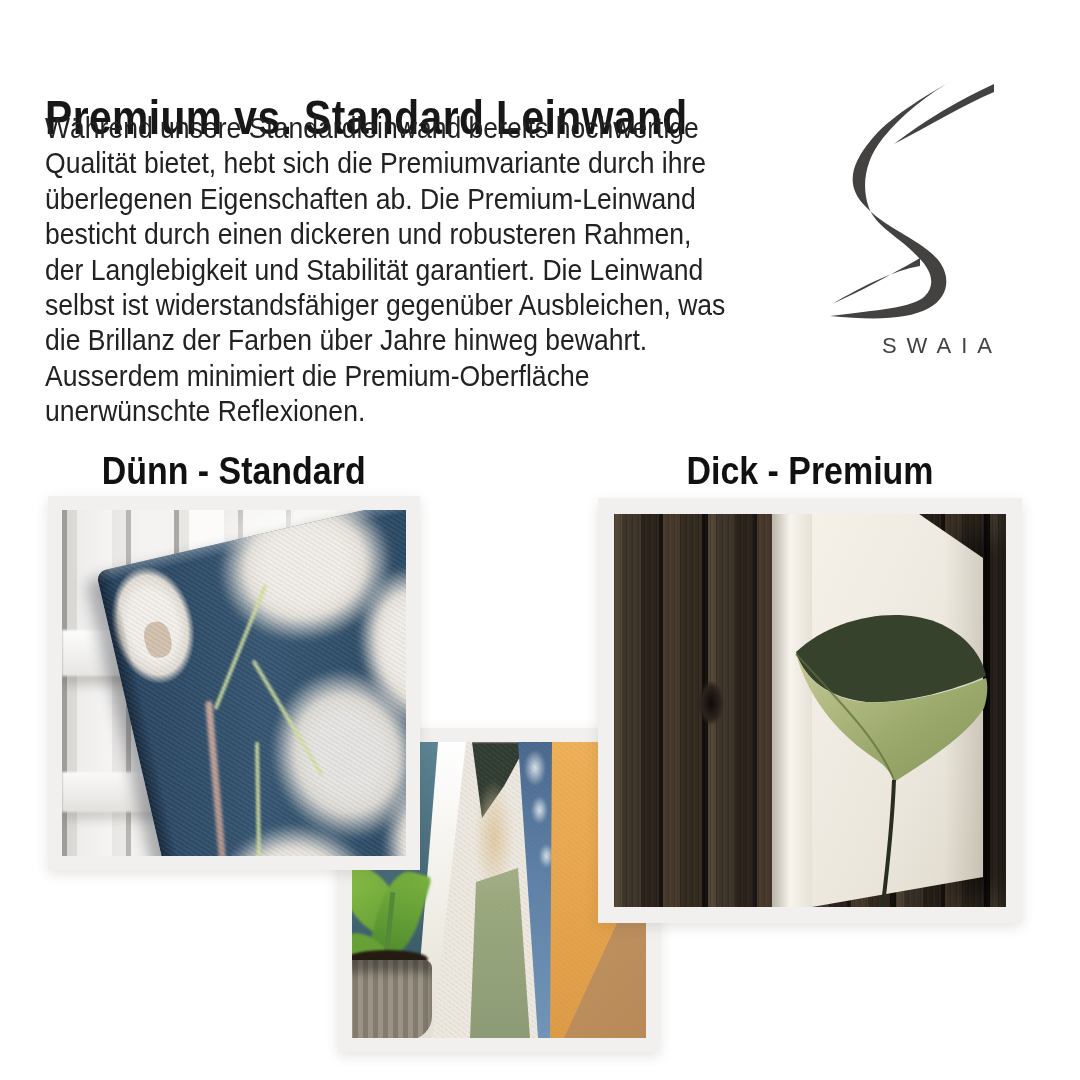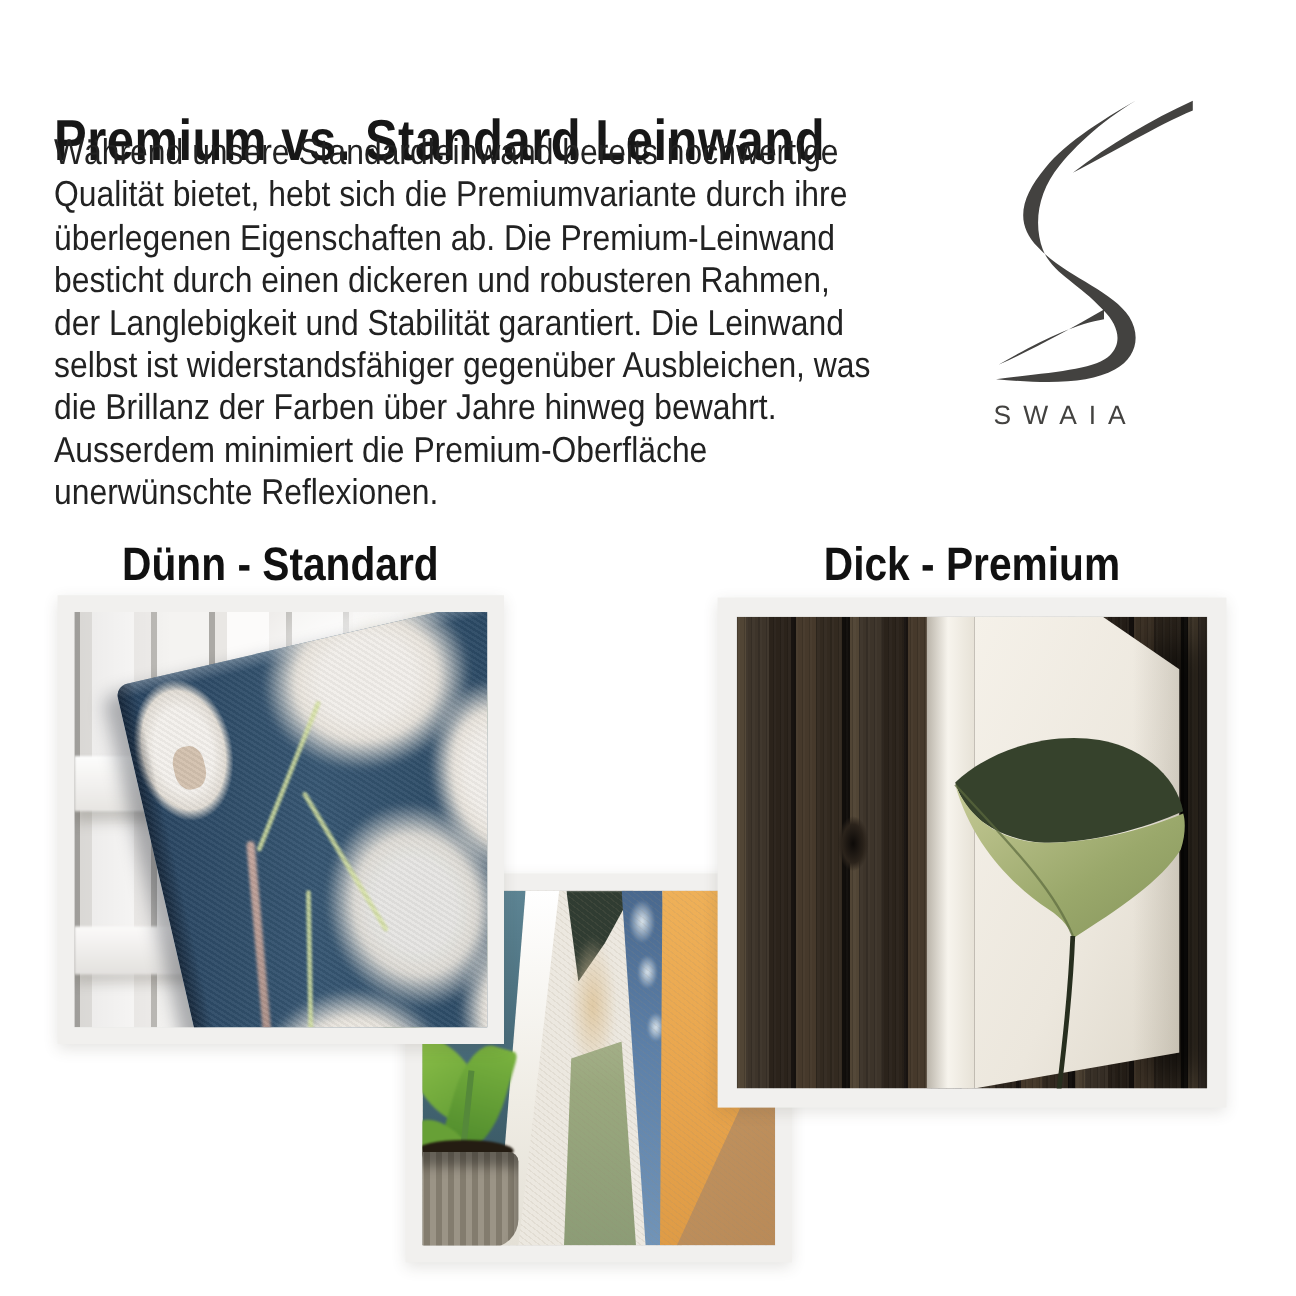--- a/index.html
+++ b/index.html
@@ -13,21 +13,21 @@
     position:absolute; left:45px; top:62px; font-size:48px; line-height:48px;
     font-weight:bold; color:#171717; white-space:nowrap;
     transform:scaleX(.85); transform-origin:0 0; letter-spacing:.5px;
   }
   .paragraph {
     position:absolute; left:45px; top:110px; font-size:30px; line-height:35.4px;
     color:#222222; white-space:pre; transform:scaleX(.885); transform-origin:0 0;
   }
 
   
-  .logo { position:absolute; left:818px; top:74px; width:184px; text-align:left; }
+  .logo { position:absolute; left:818px; top:74px; width:184px; text-align:right; }
   .logo svg { display:block; margin:0 auto; width:170px; height:252px; }
   .brand {
     margin-top:7px; font-size:22px; letter-spacing:10px; padding-left:10px;
     color:#434240; font-weight:400;
   }
 
   
   .heading { position:absolute; top:449px; font-size:39px; font-weight:bold; color:#111111; text-align:center; z-index:5; }
   .heading span { display:inline-block; transform:scaleX(.87); transform-origin:center bottom; white-space:nowrap; }
   .heading-standard { left:48px;  width:372px; }

